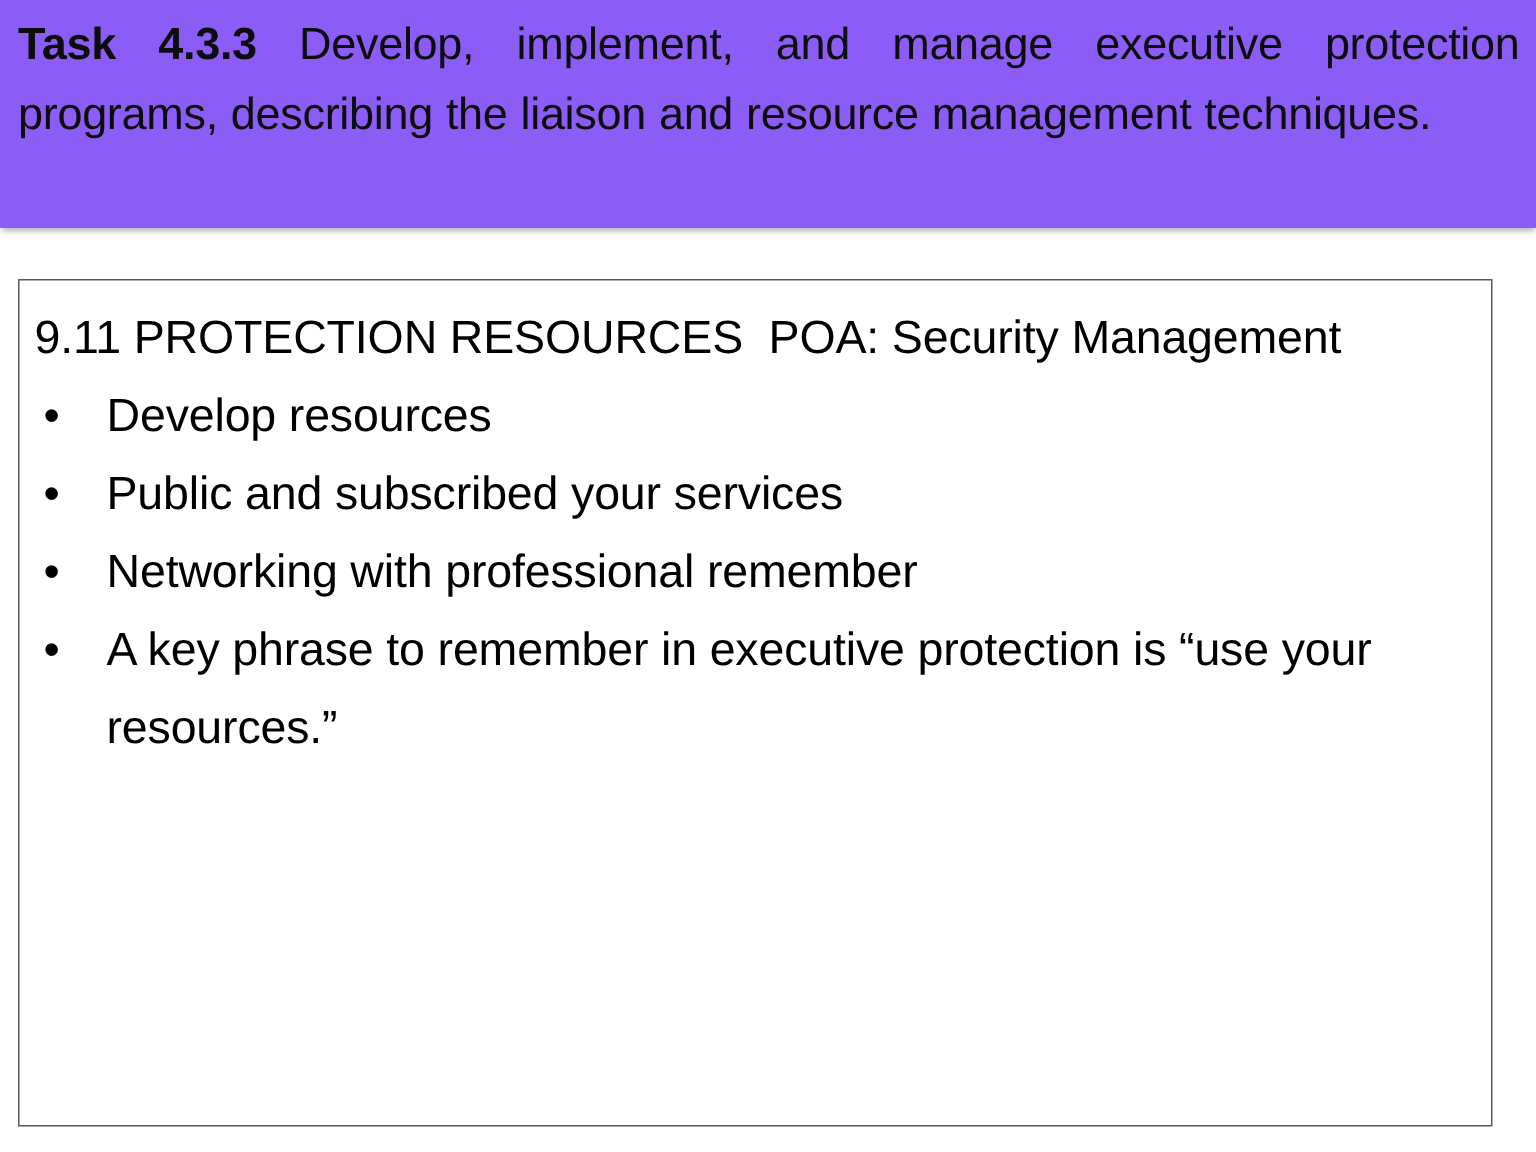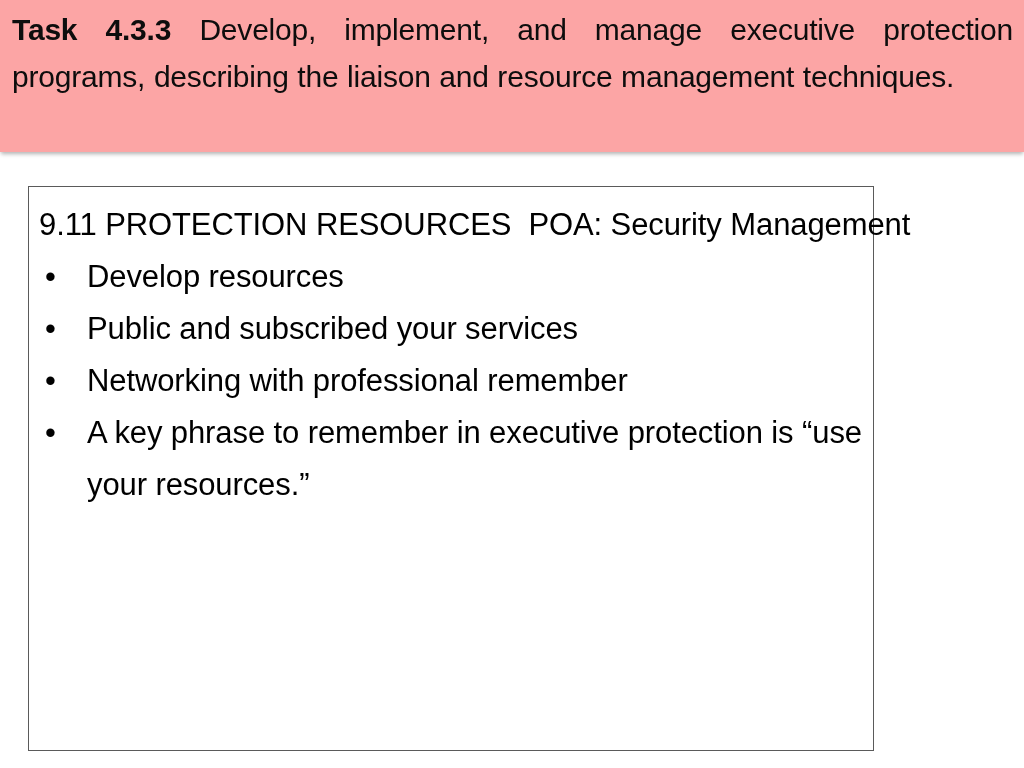--- a/index.html
+++ b/index.html
@@ -15,21 +15,21 @@
     position: relative;
   }
 
   
   #header-banner {
     position: absolute;
     left: 0;
     top: 0;
     width: 1024px;
     height: 152px;
-    background: #fca5a5;
+    background: #8b5cf6;
     box-sizing: border-box;
     padding: 6px 11px 0 12px;
     box-shadow: 0 3px 4px -1px rgba(0,0,0,0.30);
   }
   #header-text {
     margin: 0;
     color: #0d0d0d;
     font-family: "Liberation Sans", sans-serif;
     font-size: 30px;
     line-height: 47px;
@@ -38,23 +38,23 @@
     letter-spacing: -0.2px;
     word-spacing: 0.5px;
   }
   #header-text .task-label {
     font-weight: bold;
   }
 
   
   #content-box {
     position: absolute;
-    left: 28px;
+    left: 12px;
     top: 186px;
-    width: 846px;
+    width: 983px;
     height: 565px;
     box-sizing: border-box;
     border: 1.6px solid #5a5a5a;
     background: #ffffff;
     padding: 12px 10px 0 10px;
   }
 
   #content-heading {
     margin: 0;
     font-family: "Liberation Sans", sans-serif;

